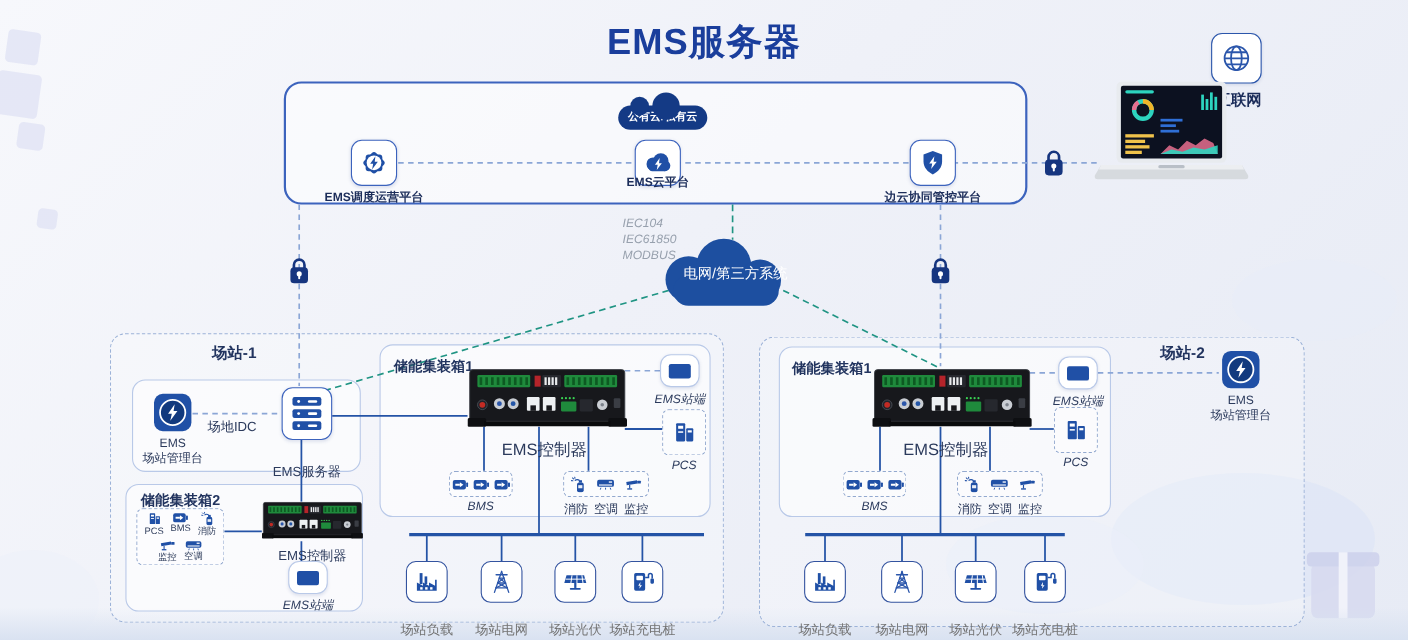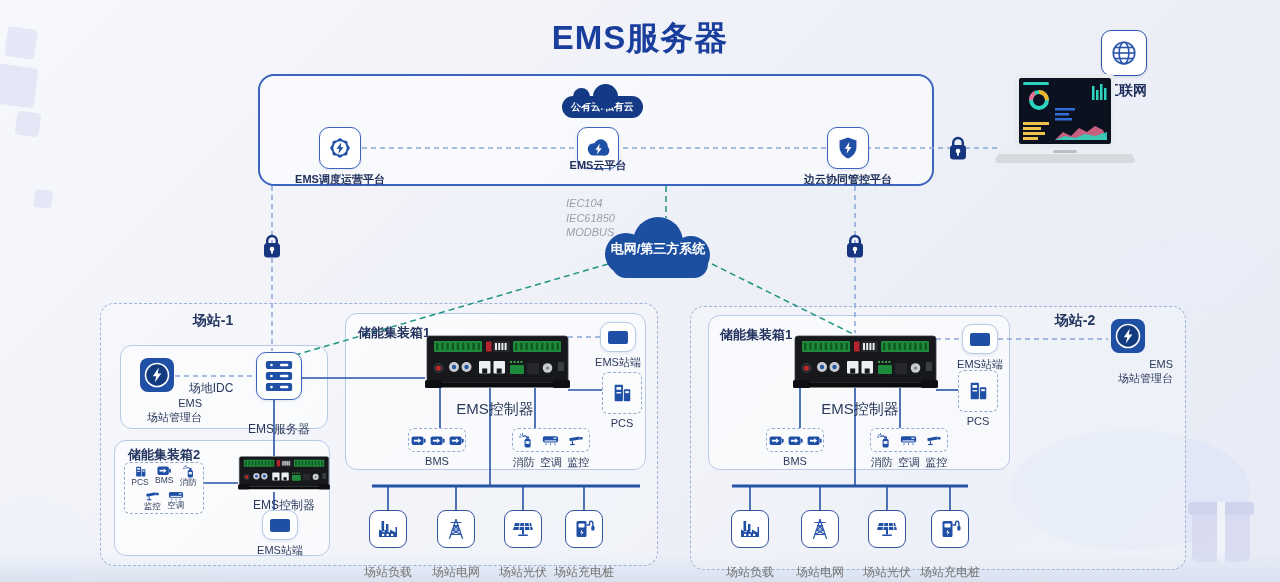--- a/index.html
+++ b/index.html
@@ -41,36 +41,36 @@
   .dashed-box { position:absolute; border:1.3px dashed #93a9cf; border-radius:6px;
                 display:flex; align-items:center; justify-content:center; gap:4px;
                 background:rgba(255,255,255,.4); z-index:3; }
 
   
   .lbl { position:absolute; text-align:center; color:#2b3a5c; z-index:3; white-space:nowrap; }
   .lbl.bold { font-weight:bold; color:#1c2d5a; }
   .lbl.sec { font-size:14px; font-weight:bold; color:#22345f; }
   .lbl.box-t { font-size:13px; font-weight:bold; color:#22345f; text-align:left; }
   .lbl.plat { font-size:11px; font-weight:bold; color:#1c2d5a; }
-  .lbl.s11 { font-size:11px; }
+  .lbl.s11 { font-size:11px;font-style:italic; }
   .lbl.s12 { font-size:12px; }
   .lbl.s15 { font-size:15px; }
-  .lbl.two { line-height:13.5px; font-size:11px; white-space:normal;text-align:right; }
+  .lbl.two { line-height:13.5px; font-size:11px; white-space:normal; }
   .aux-row { position:absolute; display:flex; justify-content:space-around; font-size:11px; color:#2b3a5c; z-index:3; }
   .protocols { position:absolute; left:566px; top:196px; font-size:11px; line-height:14.5px; color:#97a0ad; z-index:3;font-style:italic; }
 
   
   .badge-cloud { position:absolute; left:562px; top:96px; height:22px; padding:0 9px;
                  background:#143a85; border-radius:11px; color:#fff; font-size:10px; font-weight:bold;
                  line-height:22px; z-index:4; }
   .badge-cloud::before { content:""; position:absolute; top:-8px; left:11px; width:17px; height:17px; border-radius:50%; background:#143a85; }
   .badge-cloud::after  { content:""; position:absolute; top:-12px; left:31px; width:25px; height:25px; border-radius:50%; background:#143a85; }
 
-  .cloud-label { position:absolute; left:600px; top:240px; width:116px; text-align:center;
-                 color:#fff; font-size:13px; font-weight:bold; z-index:4; }
+  .cloud-label { position:absolute; left:600px; top:240px; width:116px; text-align:right;
+                 color:#fff; font-size:13px; font-weight:normal; z-index:4; }
 
   
   .feeder { position:absolute; width:76px; display:flex; flex-direction:column; align-items:center; z-index:3; }
   .feeder .ftile { width:38px; height:38px; background:#fff; border:1.5px solid #33539f; border-radius:9px;
                    display:flex; align-items:center; justify-content:center; }
   .feeder .flabel { margin-top:16px; font-size:12px; color:#737373; white-space:nowrap; }
 
   
   .subsys { position:absolute; left:124px; top:462px; width:80px; height:52px;
             border:1.3px dashed #93a9cf; border-radius:6px; display:flex; flex-direction:column;

